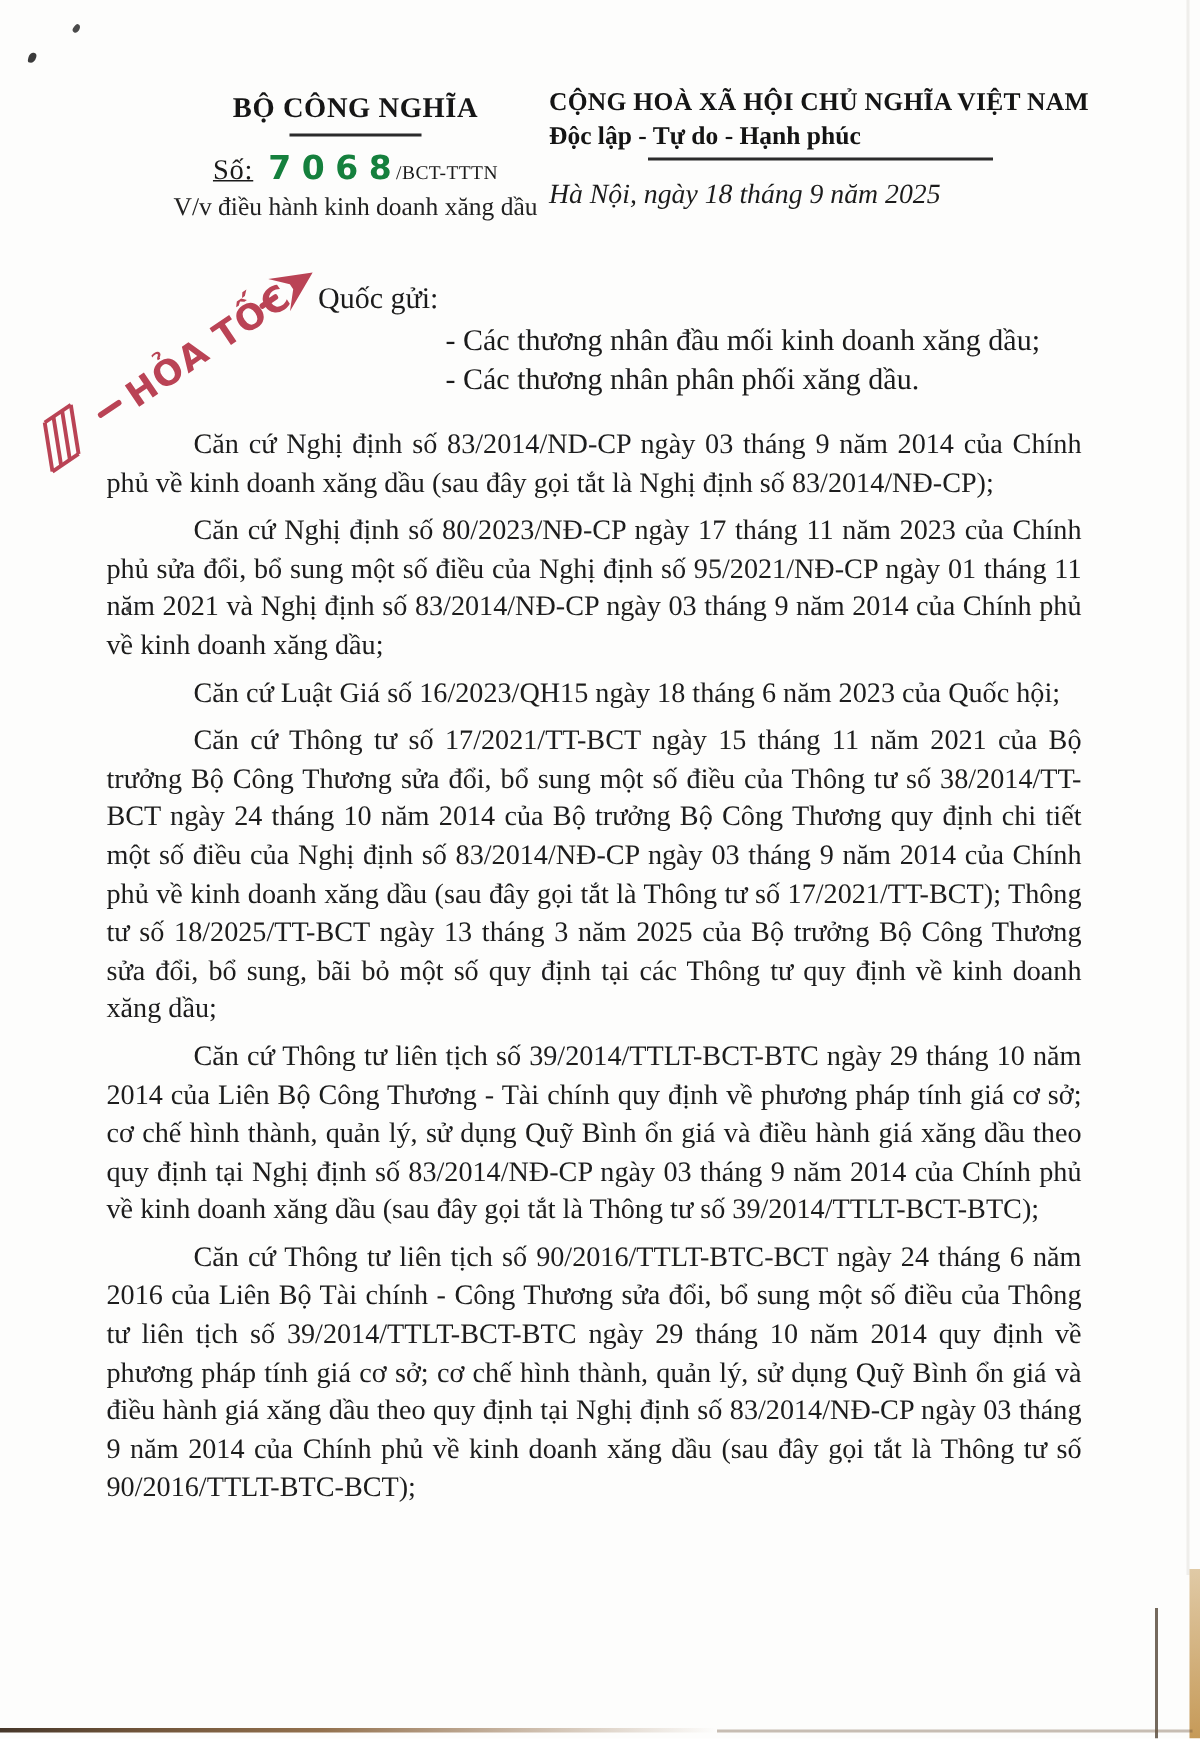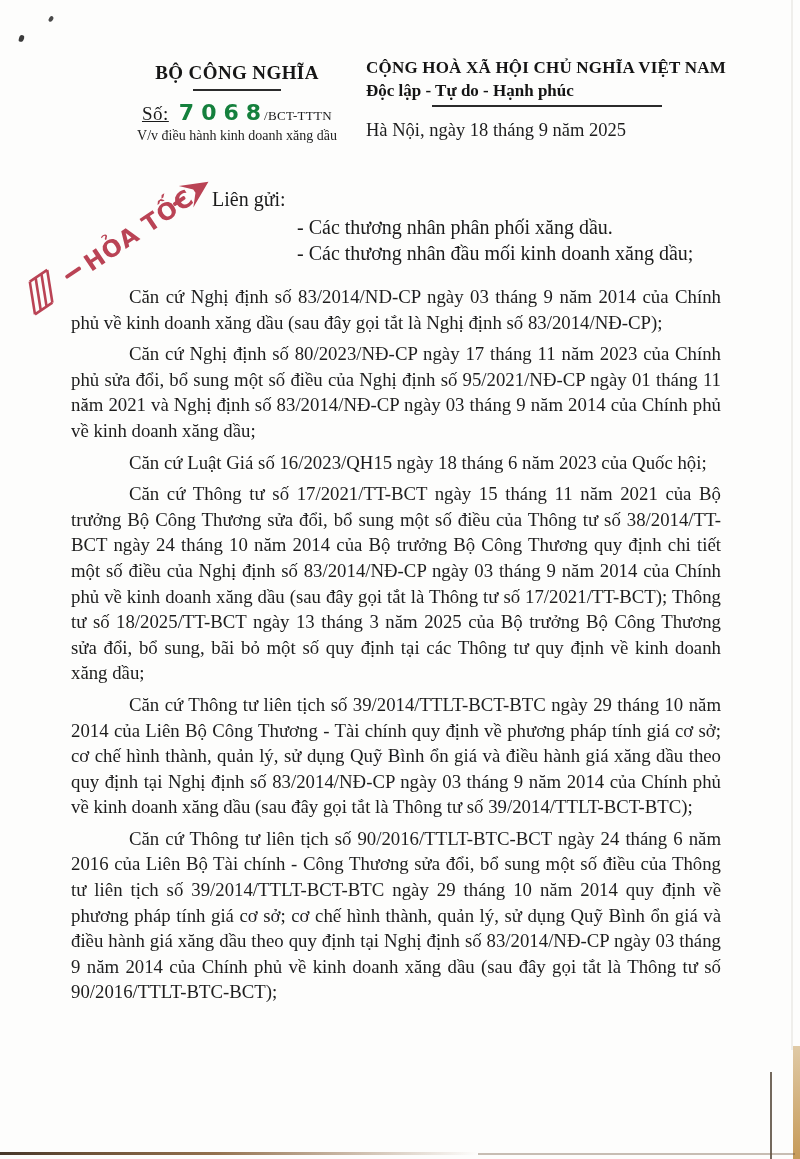--- a/index.html
+++ b/index.html
@@ -32,40 +32,40 @@
     margin-top:9px;white-space:nowrap;font-size:19px;color:#1a1a1a;
   }
   .number-label{letter-spacing:.5px;text-decoration:underline;}
   .number-digits{
     font-family:"DejaVu Sans","Liberation Sans",sans-serif;
     font-weight:bold;font-size:22px;letter-spacing:7px;
     margin-left:10px;color:#15803d;
   }
   .number-suffix{font-size:13px;letter-spacing:.3px;margin-left:-4px;}
   .subject{
-    margin-top:3px;font-size:14px;white-space:nowrap;color:#222;
+    margin-top:3px;font-size:17px;white-space:nowrap;color:#222;
   }
   .hdr-right{
     position:absolute;left:366px;top:58px;width:362px;
     text-align:left;
   }
   .country{
     font-weight:bold;font-size:17px;white-space:nowrap;
     letter-spacing:.2px;color:#141414;
   }
   .motto{
     font-weight:bold;font-size:17px;margin-top:3px;
     white-space:nowrap;color:#141414;
   }
   .motto-underline{
     width:230px;height:0;border-top:2px solid #2b2b2b;
     margin:4px auto 0 auto;
   }
   .place-date{
-    margin-top:13px;font-size:18.5px;
+    margin-top:13px;font-style:italic;font-size:18.5px;
     white-space:nowrap;color:#1c1c1c;
   }
   
   .stamp{
     position:absolute;left:22px;top:166px;width:225px;height:170px;
     pointer-events:none;
   }
   .stamp svg{overflow:visible;}
   
   .salutation{
@@ -156,24 +156,24 @@
         <rect x="36" y="-2.2" width="18" height="3.8" rx="1.5" fill="#b12a3e"></rect>
         <text x="60" y="9.5" font-family="DejaVu Sans, Liberation Sans, sans-serif" font-size="23.5" font-weight="bold" letter-spacing="1" fill="#b12a3e">HỎA TỐC</text>
         <rect x="166" y="-2.2" width="14" height="3.8" rx="1.5" fill="#b12a3e"></rect>
         <g transform="translate(208,0)">
           <polygon points="0,0 -27,-13 -17,-2 -17,2 -27,13" fill="#b12a3e"></polygon>
         </g>
       </g>
     </svg>
   </div>
 
-  <div class="salutation">Liên gửi:</div>
+  <div class="salutation">Quốc gửi:</div>
   <div class="recipients">
+    <div>- Các thương nhân đầu mối kinh doanh xăng dầu;</div>
     <div>- Các thương nhân phân phối xăng dầu.</div>
-    <div>- Các thương nhân đầu mối kinh doanh xăng dầu;</div>
   </div>
 
   <div class="body-text">
     <p>Căn cứ Nghị định số 83/2014/ND-CP ngày 03 tháng 9 năm 2014 của Chính phủ về kinh doanh xăng dầu (sau đây gọi tắt là Nghị định số 83/2014/NĐ-CP);</p>
     <p>Căn cứ Nghị định số 80/2023/NĐ-CP ngày 17 tháng 11 năm 2023 của Chính phủ sửa đổi, bổ sung một số điều của Nghị định số 95/2021/NĐ-CP ngày 01 tháng 11 năm 2021 và Nghị định số 83/2014/NĐ-CP ngày 03 tháng 9 năm 2014 của Chính phủ về kinh doanh xăng dầu;</p>
     <p>Căn cứ Luật Giá số 16/2023/QH15 ngày 18 tháng 6 năm 2023 của Quốc hội;</p>
     <p>Căn cứ Thông tư số 17/2021/TT-BCT ngày 15 tháng 11 năm 2021 của Bộ trưởng Bộ Công Thương sửa đổi, bổ sung một số điều của Thông tư số 38/2014/TT-BCT ngày 24 tháng 10 năm 2014 của Bộ trưởng Bộ Công Thương quy định chi tiết một số điều của Nghị định số 83/2014/NĐ-CP ngày 03 tháng 9 năm 2014 của Chính phủ về kinh doanh xăng dầu (sau đây gọi tắt là Thông tư số 17/2021/TT-BCT); Thông tư số 18/2025/TT-BCT ngày 13 tháng 3 năm 2025 của Bộ trưởng Bộ Công Thương sửa đổi, bổ sung, bãi bỏ một số quy định tại các Thông tư quy định về kinh doanh xăng dầu;</p>
     <p>Căn cứ Thông tư liên tịch số 39/2014/TTLT-BCT-BTC ngày 29 tháng 10 năm 2014 của Liên Bộ Công Thương - Tài chính quy định về phương pháp tính giá cơ sở; cơ chế hình thành, quản lý, sử dụng Quỹ Bình ổn giá và điều hành giá xăng dầu theo quy định tại Nghị định số 83/2014/NĐ-CP ngày 03 tháng 9 năm 2014 của Chính phủ về kinh doanh xăng dầu (sau đây gọi tắt là Thông tư số 39/2014/TTLT-BCT-BTC);</p>
     <p>Căn cứ Thông tư liên tịch số 90/2016/TTLT-BTC-BCT ngày 24 tháng 6 năm 2016 của Liên Bộ Tài chính - Công Thương sửa đổi, bổ sung một số điều của Thông tư liên tịch số 39/2014/TTLT-BCT-BTC ngày 29 tháng 10 năm 2014 quy định về phương pháp tính giá cơ sở; cơ chế hình thành, quản lý, sử dụng Quỹ Bình ổn giá và điều hành giá xăng dầu theo quy định tại Nghị định số 83/2014/NĐ-CP ngày 03 tháng 9 năm 2014 của Chính phủ về kinh doanh xăng dầu (sau đây gọi tắt là Thông tư số 90/2016/TTLT-BTC-BCT);</p>
   </div>

